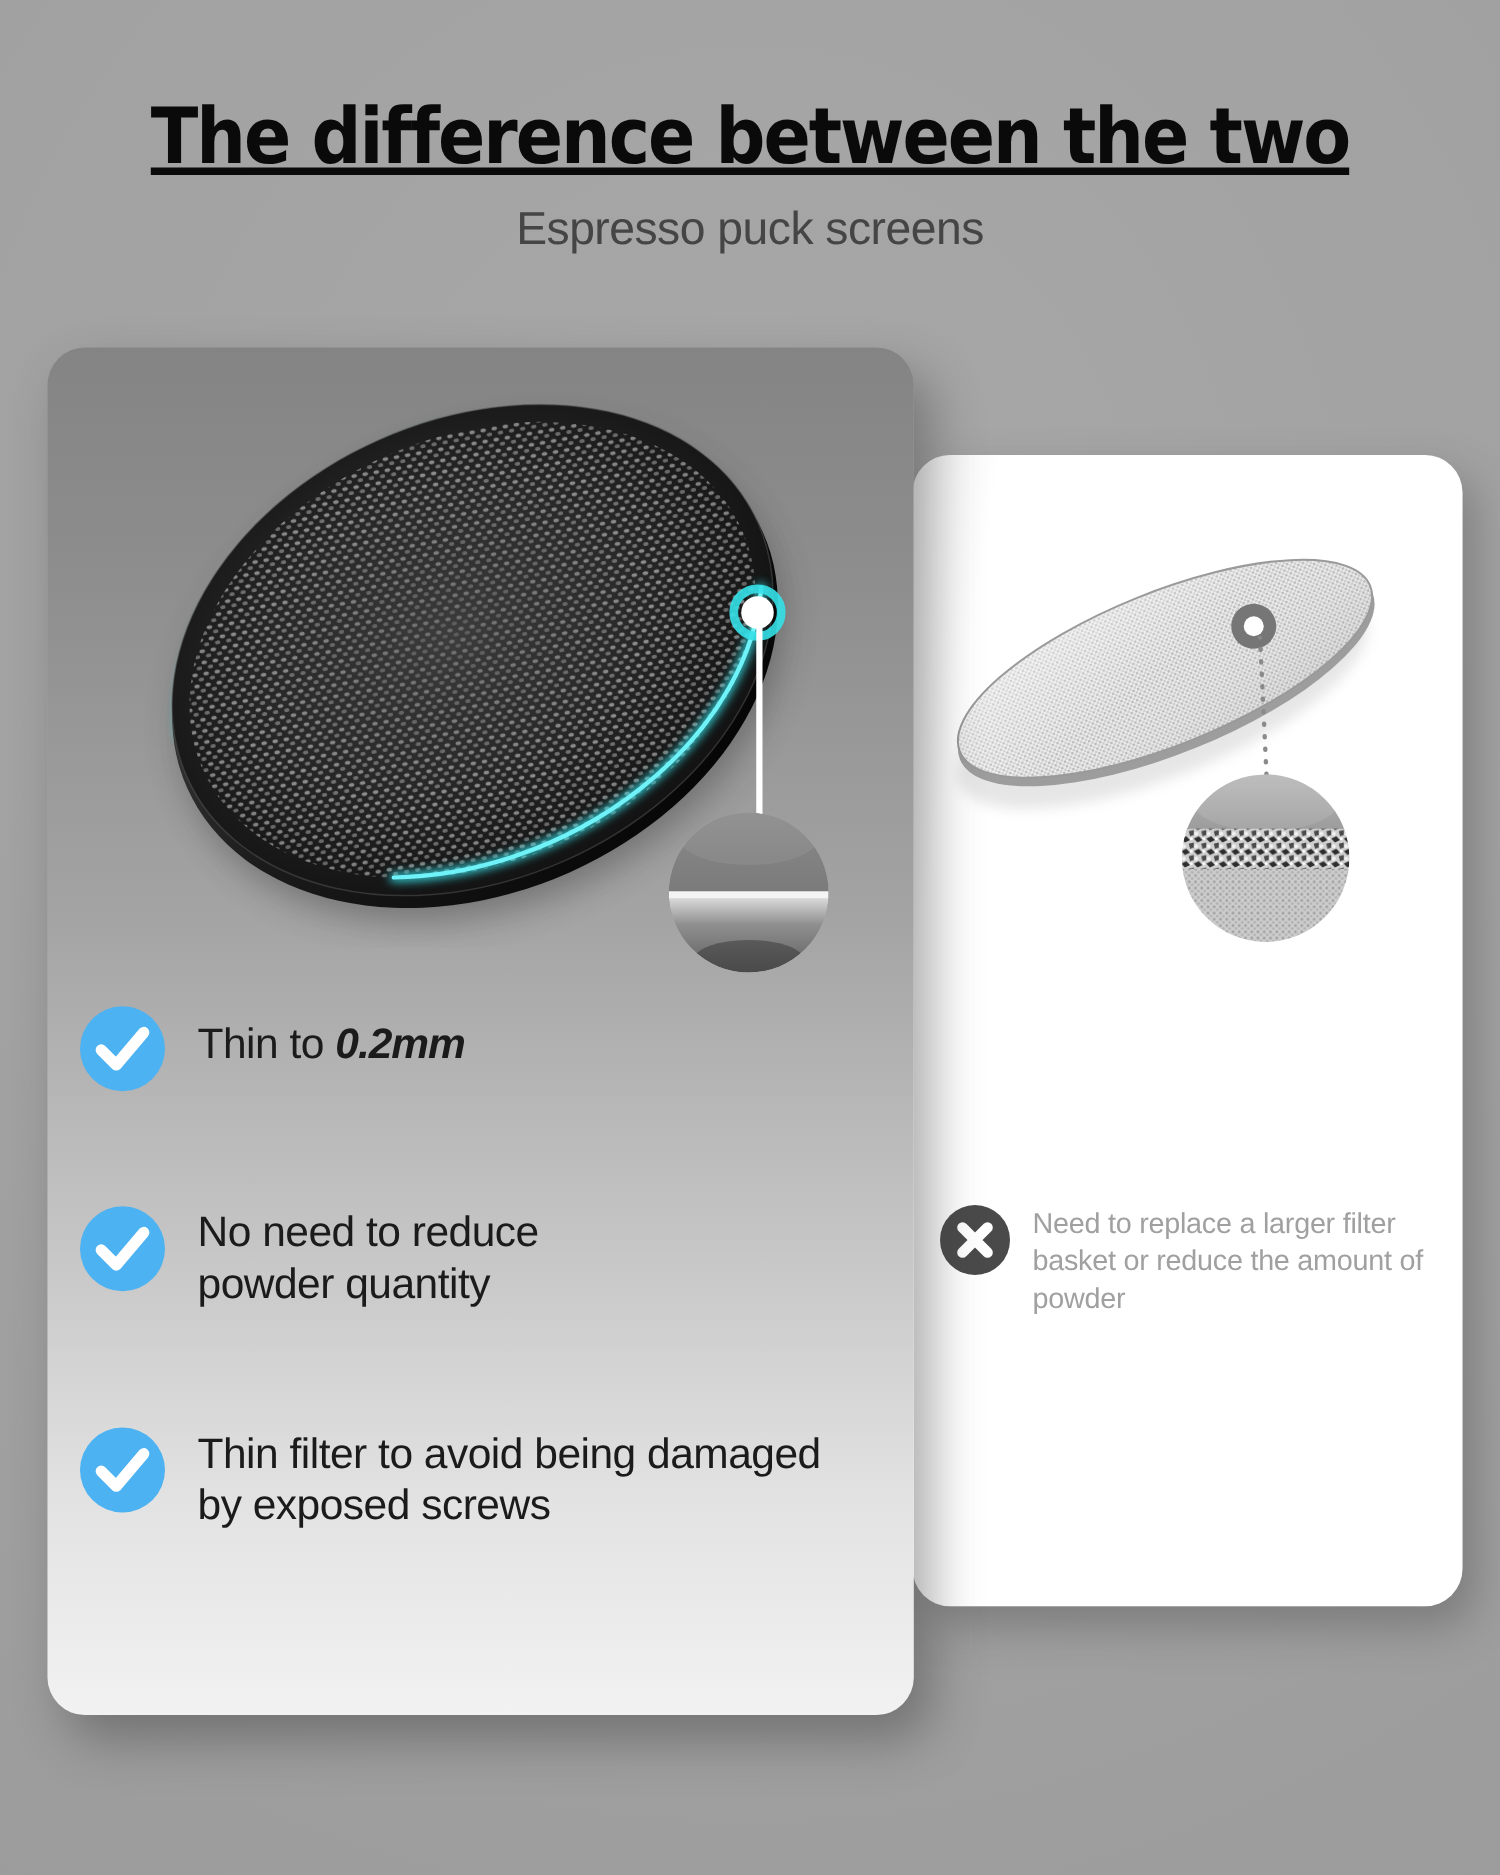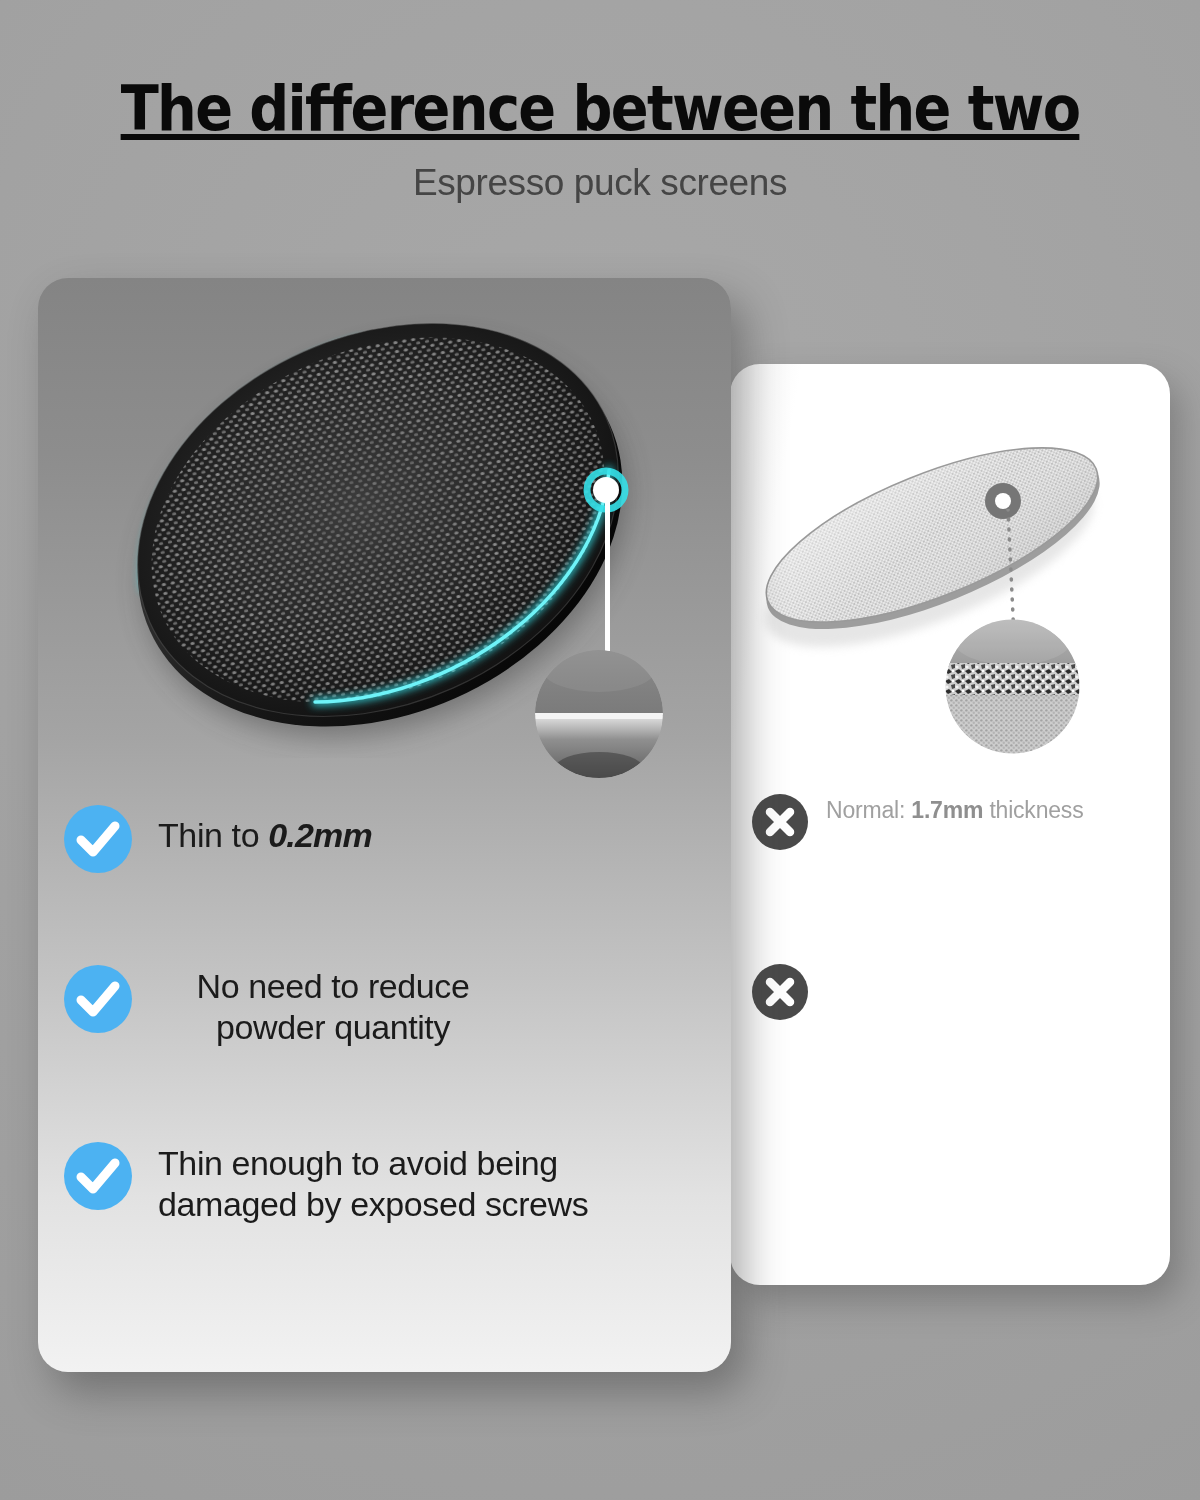--- a/index.html
+++ b/index.html
@@ -143,38 +143,29 @@
         <rect x="0" y="0" width="135" height="48" fill="url(#magTopR)"></rect>
         <rect x="0" y="44" width="135" height="34" fill="url(#chunk)"></rect>
         <rect x="0" y="76" width="135" height="59" fill="url(#dotmesh)"></rect>
         <ellipse cx="67.5" cy="20" rx="60" ry="26" fill="#ffffff" opacity="0.10"></ellipse>
       </g>
     </svg>
   </div>
 
   <div class="feat-list" style="left:0; top:0; width:440px; height:921px;">
 
-    <div class="feat-row" style="left:22px; top:430px; width:410px;">
-      <div class="badge badge-x">
-        <svg width="56" height="56" viewBox="0 0 56 56">
-          <path d="M18 18 L38 38 M38 18 L18 38" stroke="#ffffff" stroke-width="8.5" stroke-linecap="round"></path>
-        </svg>
-      </div>
-      <div style="margin-left:18px; padding-top:2px;">
-        <div class="feat-text-neg">
-          <span>Normal: </span><b>1.7mm</b><span> thickness</span>
-        </div>
-      </div>
-    </div>
 
     <div class="feat-row" style="left:22px; top:600px; width:415px;">
       <div class="badge badge-x">
         <svg width="56" height="56" viewBox="0 0 56 56">
           <path d="M18 18 L38 38 M38 18 L18 38" stroke="#ffffff" stroke-width="8.5" stroke-linecap="round"></path>
         </svg>
+      </div>
+      <div style="margin-left:18px; padding-top:-2px;">
+        <div class="feat-text-neg" style="max-width:340px;">Need to replace a larger filter basket or reduce the amount of powder</div>
       </div>
     </div>
 
 
   </div>
 </div>
 
 <div id="card-left">
 
   <div class="art" style="left:55px; top:10px; width:570px; height:470px;">
@@ -276,36 +267,36 @@
           <path d="M17 35 L29 47 L51 21" fill="none" stroke="#ffffff" stroke-width="9" stroke-linecap="round" stroke-linejoin="round"></path>
         </svg>
       </div>
       <div style="margin-left:26px; padding-top:10px;">
         <div class="feat-text-pos">
           <span>Thin to </span><b>0.2mm</b><span></span>
         </div>
       </div>
     </div>
 
-    <div class="feat-row" style="left:26px; top:673px; width:640px;text-align:center;">
+    <div class="feat-row" style="left:26px; top:673px; width:640px;">
       <div class="badge badge-check">
         <svg width="68" height="68" viewBox="0 0 68 68">
           <path d="M17 35 L29 47 L51 21" fill="none" stroke="#ffffff" stroke-width="9" stroke-linecap="round" stroke-linejoin="round"></path>
         </svg>
       </div>
       <div style="margin-left:26px; padding-top:1px;">
         <div class="feat-text-pos" style="max-width:350px;">No need to reduce powder quantity</div>
       </div>
     </div>
 
     <div class="feat-row" style="left:26px; top:850px; width:640px;">
       <div class="badge badge-check">
         <svg width="68" height="68" viewBox="0 0 68 68">
           <path d="M17 35 L29 47 L51 21" fill="none" stroke="#ffffff" stroke-width="9" stroke-linecap="round" stroke-linejoin="round"></path>
         </svg>
       </div>
       <div style="margin-left:26px; padding-top:1px;">
-        <div class="feat-text-pos" style="max-width:520px;">Thin enough to avoid being damaged by exposed screws</div>
+        <div class="feat-text-pos" style="max-width:520px;">Thin filter to avoid being damaged by exposed screws</div>
       </div>
     </div>
 
   </div>
 </div>
 
 </body></html>

